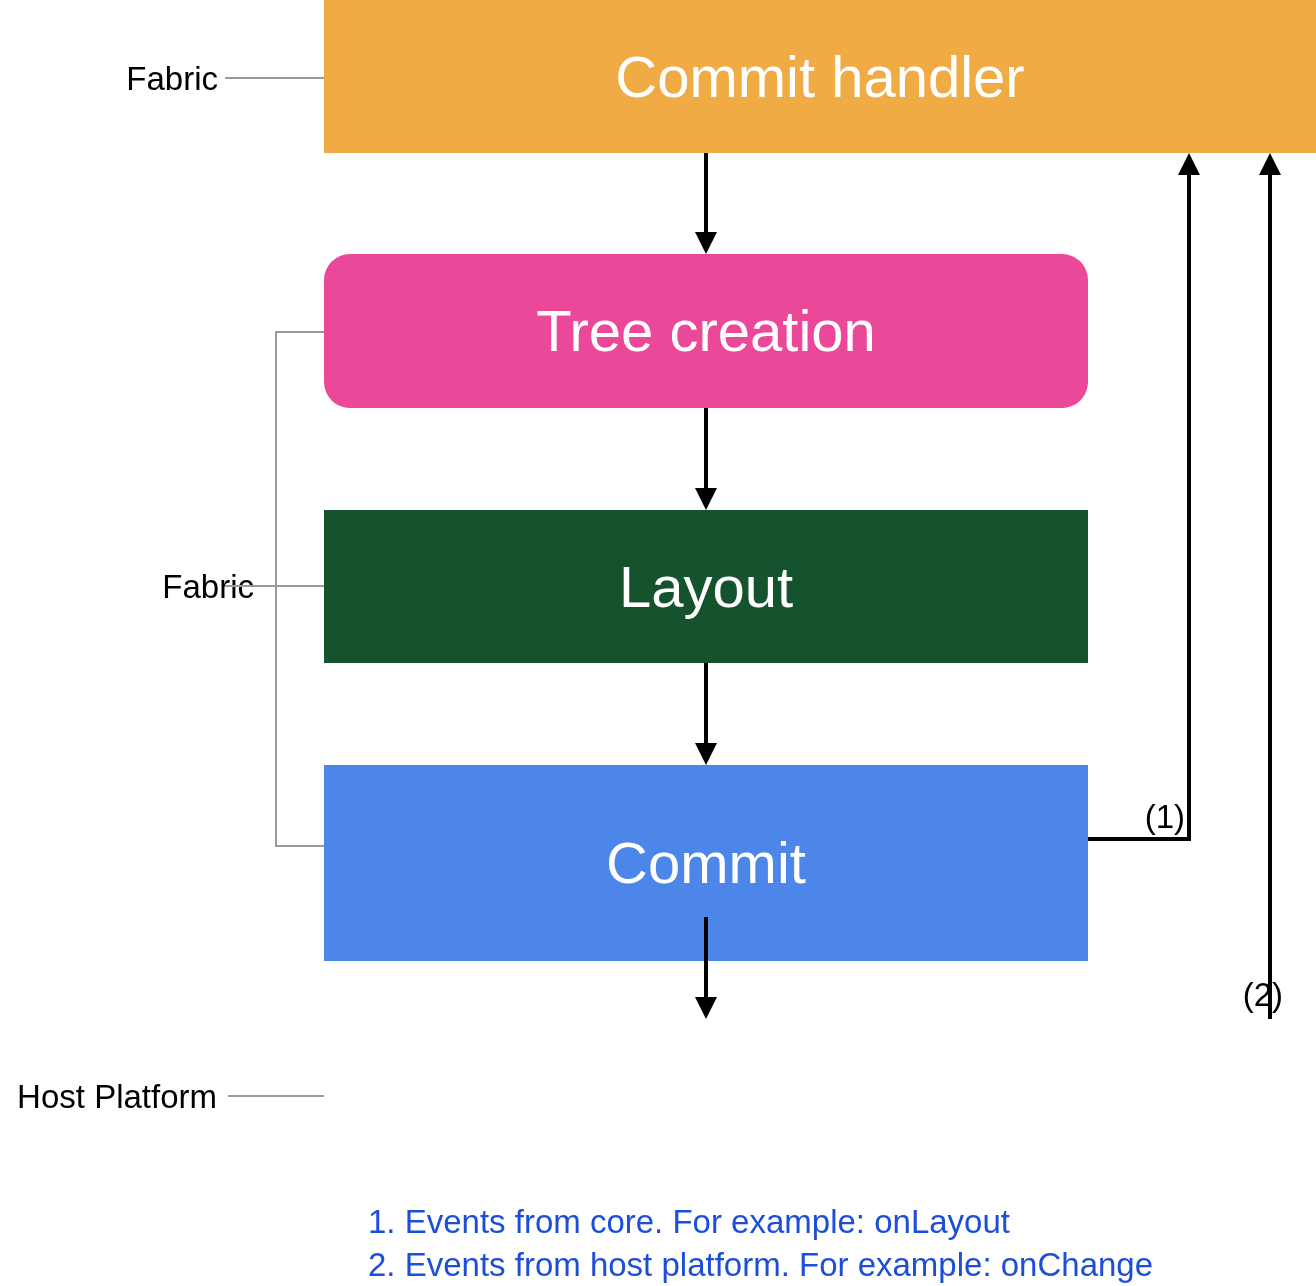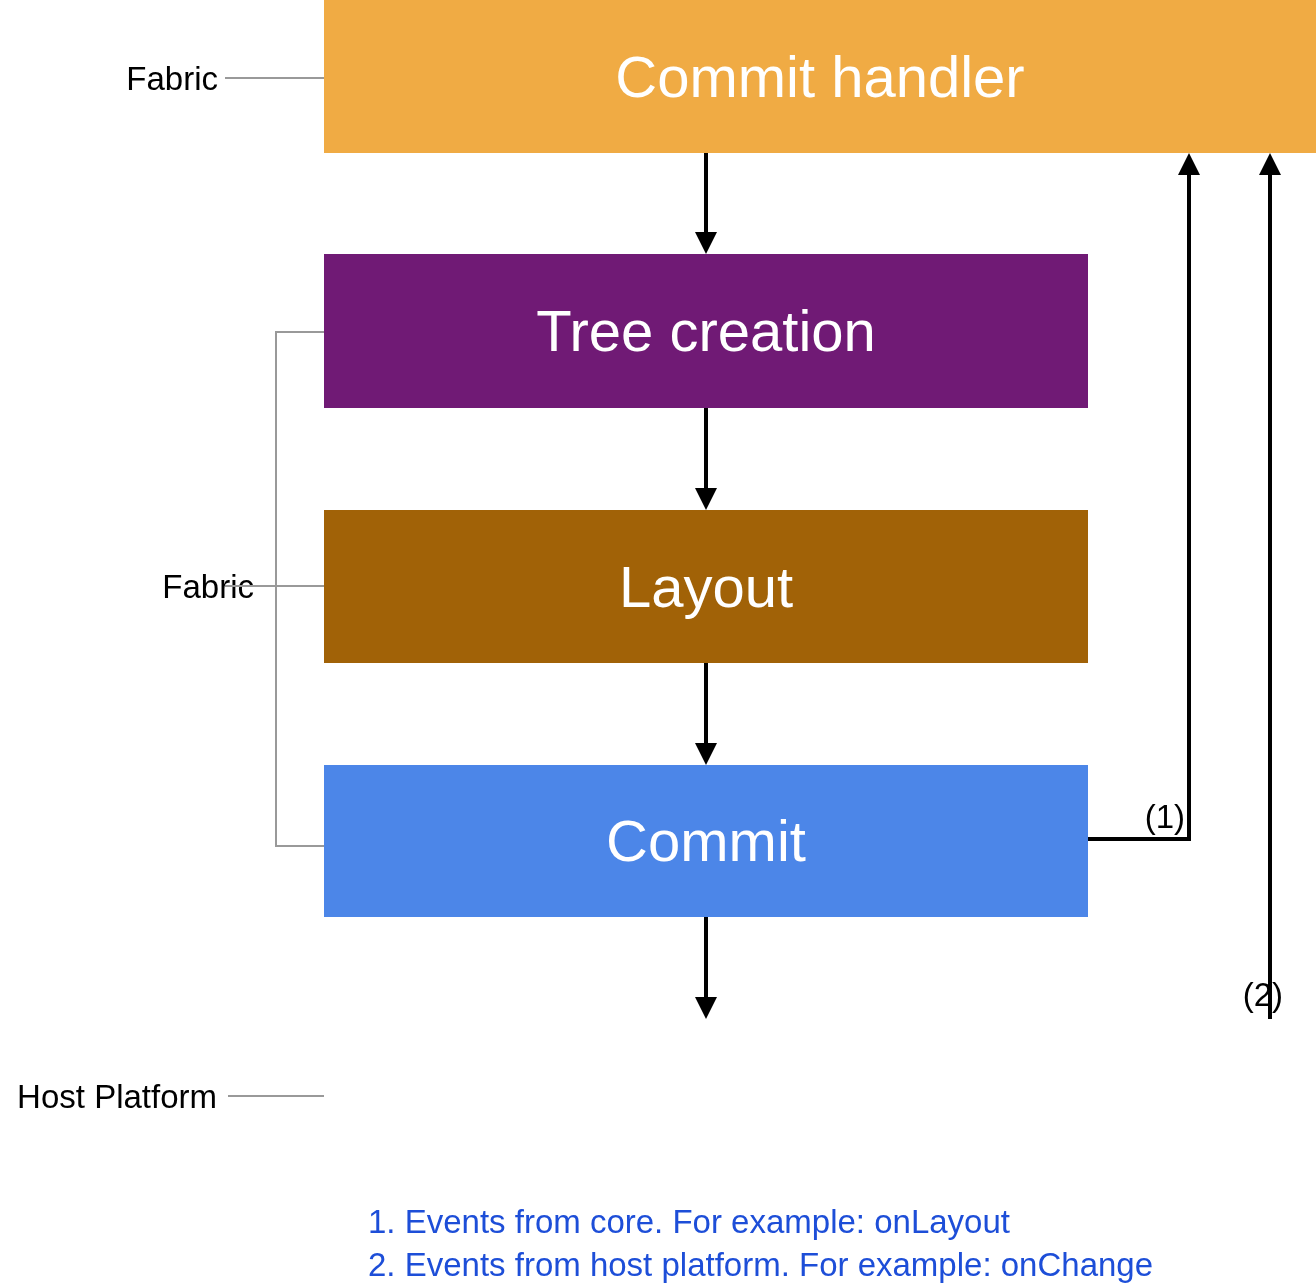--- a/index.html
+++ b/index.html
@@ -5,21 +5,21 @@
   html, body { margin: 0; padding: 0; background: #ffffff; }
   body { width: 1316px; height: 1286px; font-family: "Liberation Sans", sans-serif; }
   .canvas { position: relative; width: 1316px; height: 1286px; background: #ffffff; overflow: hidden; }
 
   
   .box { position: absolute; display: flex; align-items: center; justify-content: center; }
   .box-label { color: #ffffff; font-size: 58px; line-height: 1; white-space: nowrap; }
   .box.event    { left: 324px; top: 0;      width: 992px; height: 153px; }
   .box.tree     { left: 324px; top: 254px;  width: 764px; height: 154px; }
   .box.layoutb  { left: 324px; top: 510px;  width: 764px; height: 153px; }
-  .box.commit   { left: 324px; top: 765px;  width: 764px; height: 152px; }
+  .box.commit   { left: 324px; top: 765px;  width: 764px; height: 196px; }
   .box.mounting { left: 324px; top: 1019px; width: 992px; height: 154px; }
 
   
   .connector { position: absolute; background: #999999; }
   .c-react  { left: 225px; top: 77px;   width: 99px;  height: 2px; }
   .c-fabric { left: 225px; top: 585px;  width: 99px;  height: 2px; }
   .c-host   { left: 228px; top: 1095px; width: 96px;  height: 2px; }
   .c-br-v   { left: 275px; top: 331px;  width: 2px;   height: 516px; }
   .c-br-top { left: 276px; top: 331px;  width: 48px;  height: 2px; }
   .c-br-bot { left: 276px; top: 845px;  width: 48px;  height: 2px; }
@@ -61,25 +61,25 @@
 </style>
 </head>
 <body>
 
 <div class="canvas">
 
   <div class="box event" style="background: rgb(240, 171, 68);">
     <span class="box-label">Commit handler</span>
   </div>
 
-  <div class="box tree" style="background: #701a75;">
+  <div class="box tree" style="background: #ec4899; border-radius: 26px;">
     <span class="box-label">Tree creation</span>
   </div>
 
-  <div class="box layoutb" style="background: #a16207;">
+  <div class="box layoutb" style="background: #14532d;">
     <span class="box-label">Layout</span>
   </div>
 
   <div class="box commit" style="background: rgb(76, 134, 232);">
     <span class="box-label">Commit</span>
   </div>
 
 
   <div class="side-label l-react">Fabric</div>
   <div class="connector c-react"></div>

